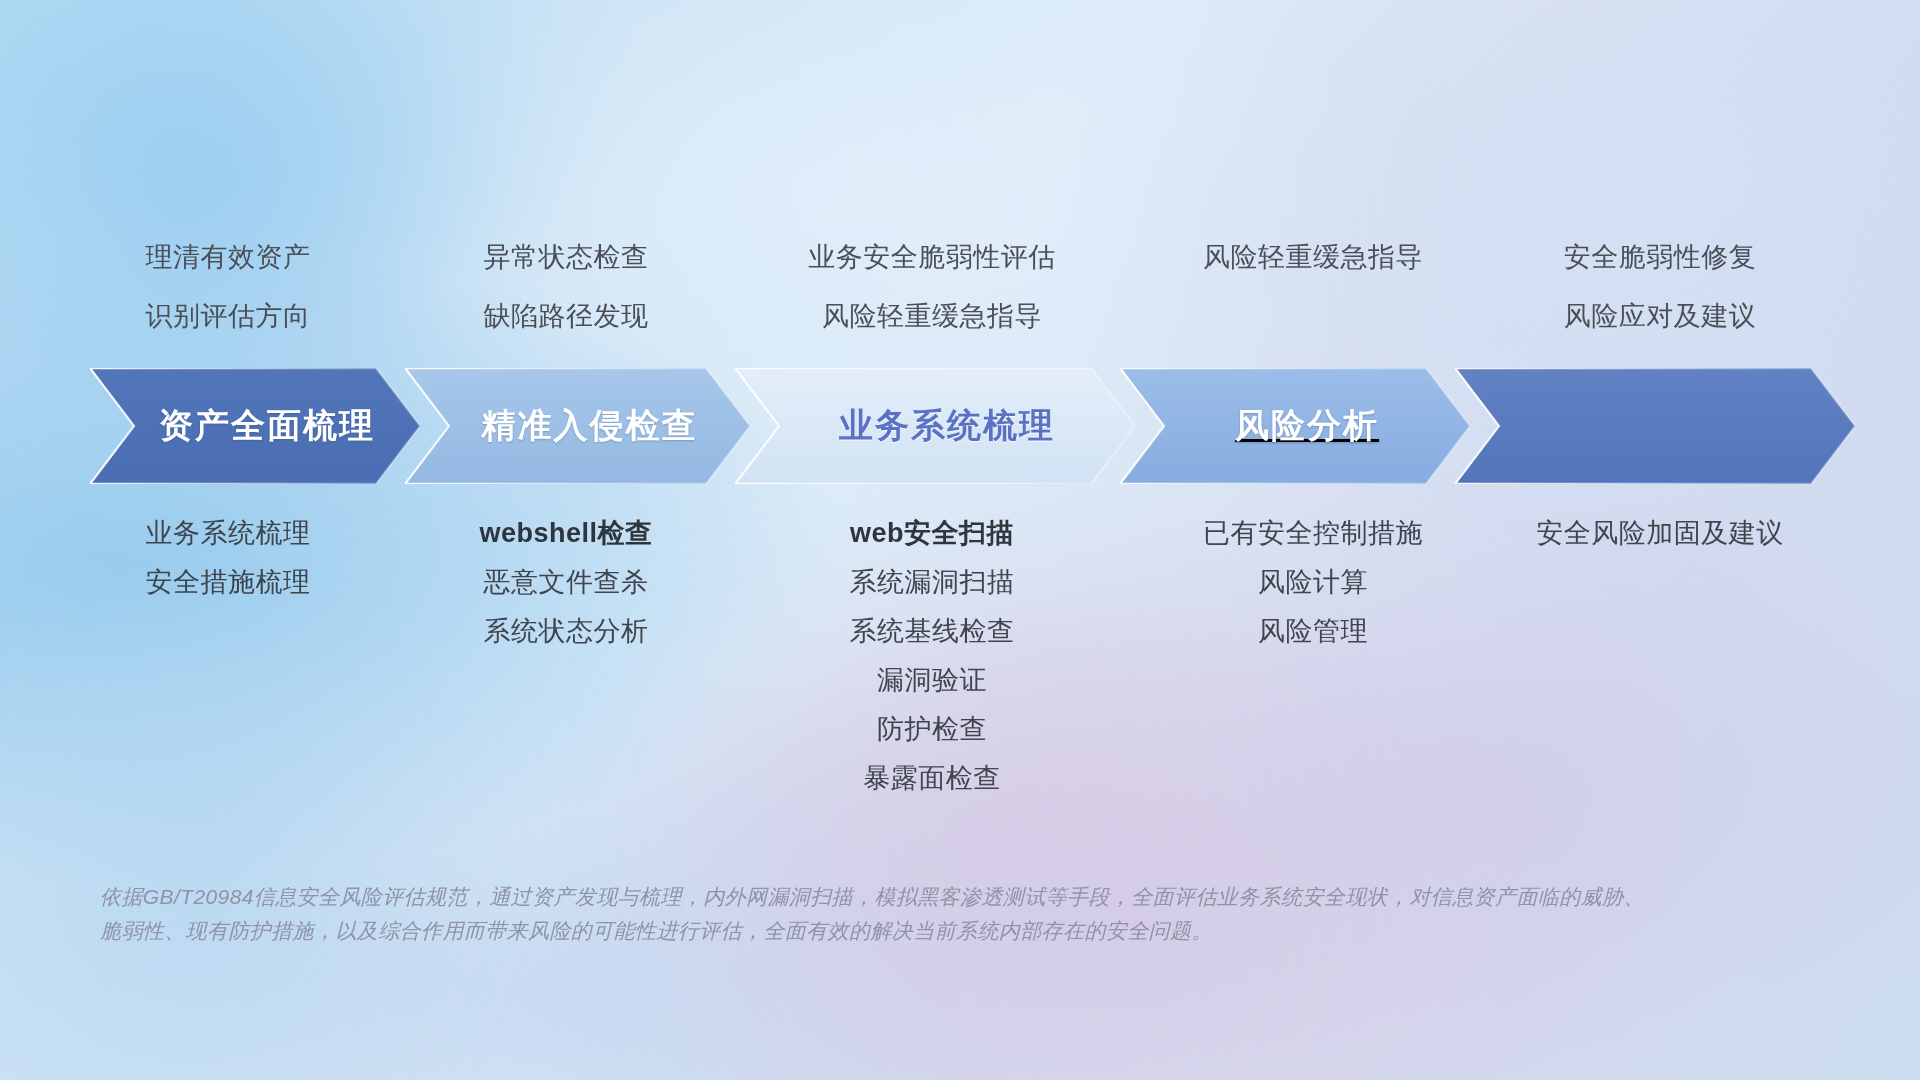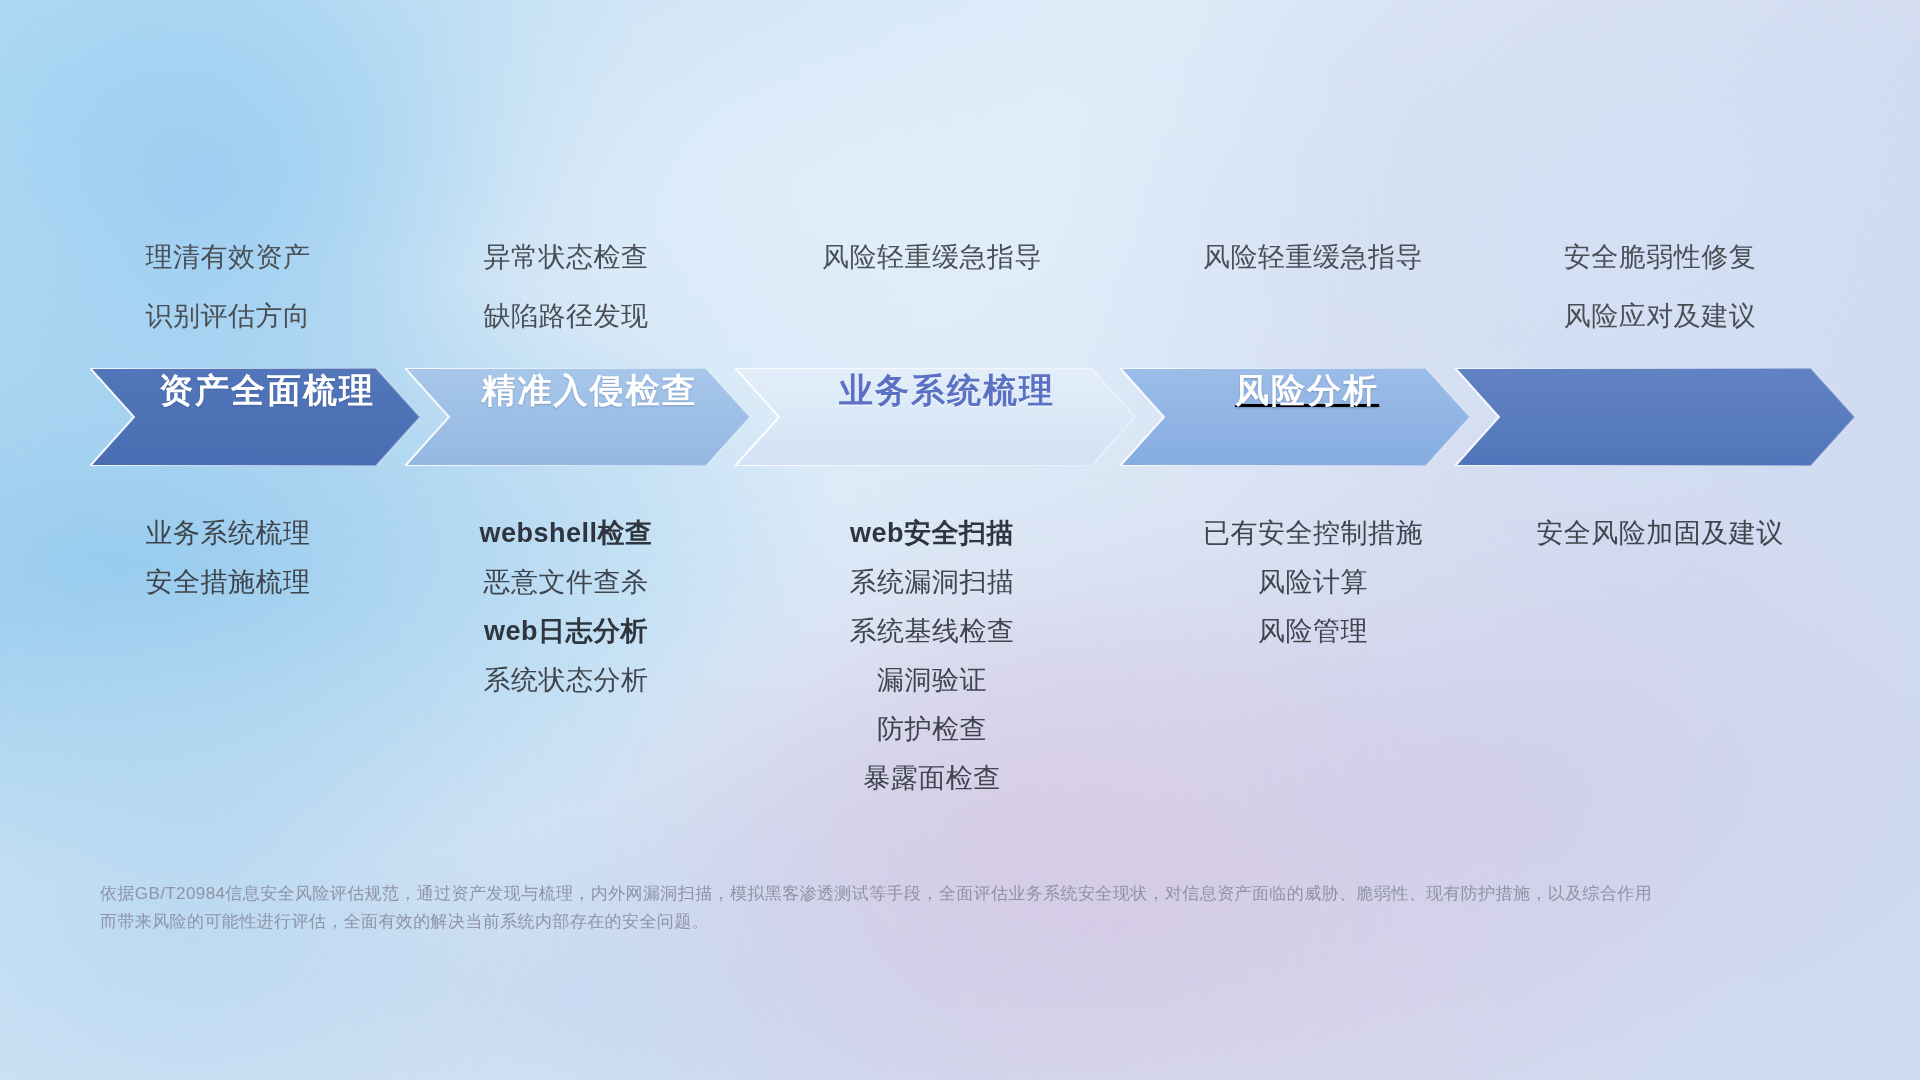--- a/index.html
+++ b/index.html
@@ -42,34 +42,34 @@
   .bot-item{
     font-size:27px;color:#3f454d;line-height:1;letter-spacing:0.5px;
     margin-bottom:22px;white-space:nowrap;
   }
   .bot-item:last-child{margin-bottom:0;}
   .bot-item.strong{font-weight:bold;color:#2f353d;}
 
   
   .band{position:absolute;left:0;top:368px;width:1920px;height:98px;}
   .arrow{
-    position:absolute;top:0;height:98px;
-    display:flex;align-items:flex-start;
+    position:absolute;top:0;height:116px;
+    display:flex;align-items:center;
     box-sizing:border-box;
   }
   .arrow .lbl{
     position:relative;z-index:3;width:100%;text-align:center;
     font-size:34px;font-weight:bold;letter-spacing:2px;color:#ffffff;
     text-shadow:0 1px 2px rgba(40,60,100,0.28);
   }
   .arrow .shape{position:absolute;left:0;top:0;width:100%;height:100%;z-index:1;}
 
   .footer{
     position:absolute;left:100px;top:880px;width:1560px;
-    font-size:17px;line-height:1.62;color:#8f93a6;letter-spacing:0.4px;
+    font-size:21px;line-height:1.62;color:#8f93a6;letter-spacing:0.4px;font-style:italic;
   }
 </style>
 </head>
 <body>
 
 <div class="stage">
   <div class="glow-a"></div>
   <div class="glow-b"></div>
   <div class="glow-c"></div>
   <div class="glow-d"></div>
@@ -77,20 +77,21 @@
   <div class="cols" id="top-layer">
       <div class="col" style="left: -72px; width: 600px; top: 236px;">
         <div class="top-item">理清有效资产</div>
         <div class="top-item">识别评估方向</div>
       </div>
       <div class="col" style="left: 266px; width: 600px; top: 236px;">
         <div class="top-item">异常状态检查</div>
         <div class="top-item">缺陷路径发现</div>
       </div>
       <div class="col" style="left: 632px; width: 600px; top: 236px;">
+        <div class="top-item">业务安全脆弱性评估</div>
         <div class="top-item">风险轻重缓急指导</div>
       </div>
       <div class="col" style="left: 1013px; width: 600px; top: 236px;">
         <div class="top-item">风险轻重缓急指导</div>
       </div>
       <div class="col" style="left: 1360px; width: 600px; top: 236px;">
         <div class="top-item">安全脆弱性修复</div>
         <div class="top-item">风险应对及建议</div>
       </div>
     </div>
@@ -181,21 +182,20 @@
       </div>
     </div>
   <div class="cols" id="bot-layer">
       <div class="col" style="left: -72px; width: 600px; top: 512px;">
         <div class="bot-item">业务系统梳理</div>
         <div class="bot-item">安全措施梳理</div>
       </div>
       <div class="col" style="left: 266px; width: 600px; top: 512px;">
         <div class="bot-item strong">webshell检查</div>
         <div class="bot-item">恶意文件查杀</div>
-        <div class="bot-item strong">web日志分析</div>
         <div class="bot-item">系统状态分析</div>
       </div>
       <div class="col" style="left: 632px; width: 600px; top: 512px;">
         <div class="bot-item strong">web安全扫描</div>
         <div class="bot-item">系统漏洞扫描</div>
         <div class="bot-item">系统基线检查</div>
         <div class="bot-item">漏洞验证</div>
         <div class="bot-item">防护检查</div>
         <div class="bot-item">暴露面检查</div>
       </div>

